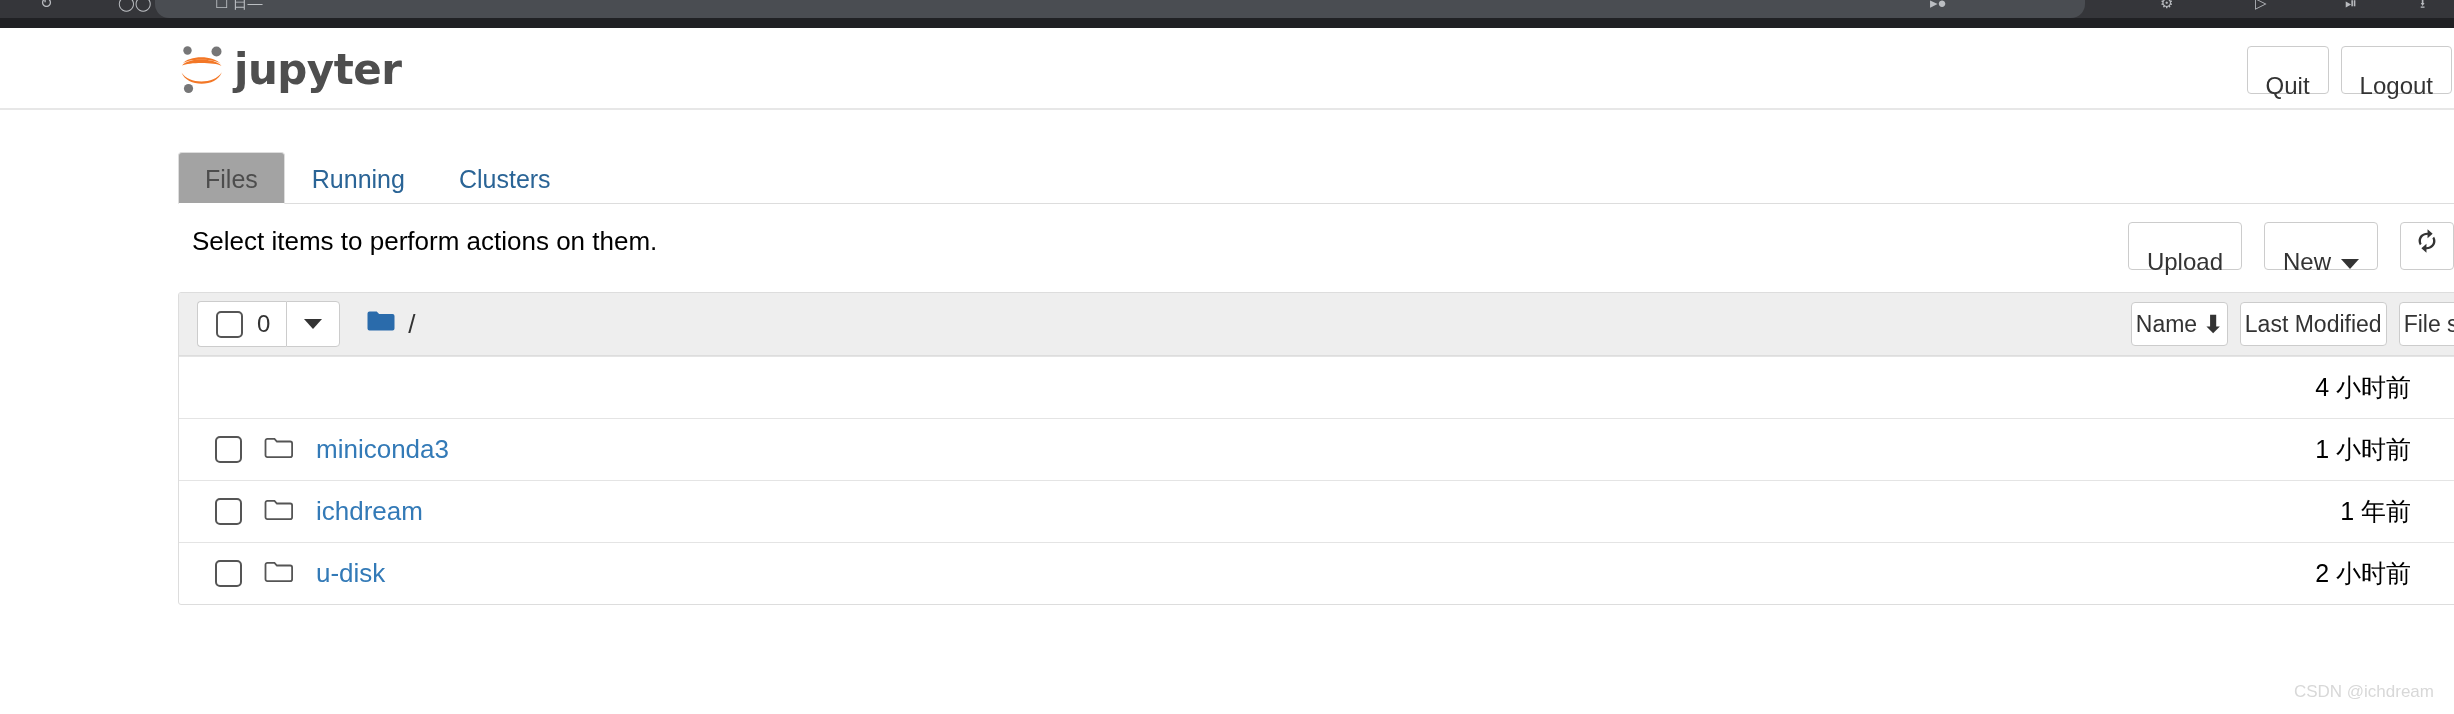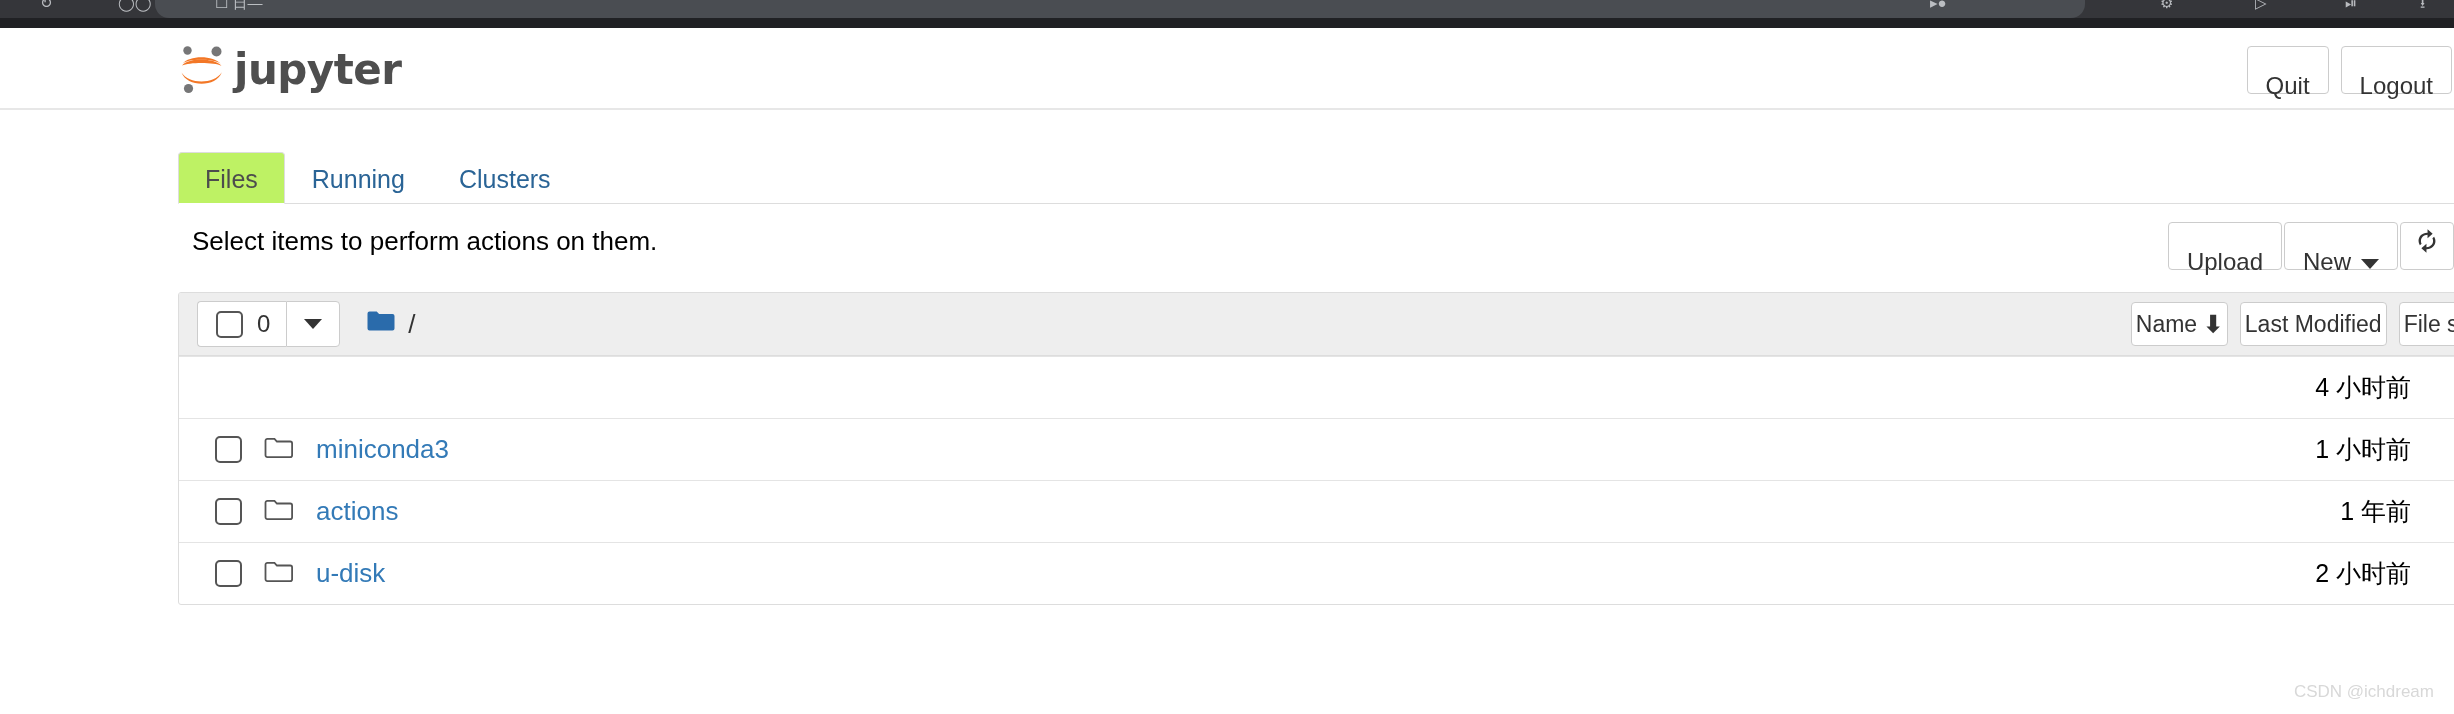--- a/index.html
+++ b/index.html
@@ -139,21 +139,21 @@
     line-height: 52px;
     box-sizing: border-box;
     color: #2a6496;
     cursor: pointer;
     white-space: nowrap;
     border: 1px solid transparent;
     border-radius: 4px 4px 0 0;
   }
   .tab.active {
     color: #4d4d4d;
-    background: #bef264;
+    background: #a3a3a3;
     border-color: #dddddd;
     border-bottom-color: #ffffff;
   }
 
   
   .actions-row {
     position: absolute;
     top: 222px;
     left: 0;
     width: 2454px;
@@ -166,21 +166,21 @@
     font-size: 26px;
     color: #000000;
     white-space: nowrap;
     margin-left: 14px;
   }
   .actions-btns {
     position: absolute;
     right: 0px;
     top: 0;
     display: flex;
-    gap: 2px;
+    gap: 22px;
   }
   .caret {
     display: inline-block;
     width: 0; height: 0;
     border-left: 9px solid transparent;
     border-right: 9px solid transparent;
     border-top: 10px solid #333333;
     vertical-align: middle;
     margin-left: 10px;
   }
@@ -439,21 +439,21 @@
   </div>
 
   <div class="fl-row">
     <div class="fl-row-left">
       <span class="cb"></span>
       <span>
         <svg width="30" height="24" viewBox="0 0 30 24">
           <path d="M1.5 4.8 a1.9 1.9 0 0 1 1.9-1.9 h7.1 l2.4 2.6 h13.3 a1.9 1.9 0 0 1 1.9 1.9 v11.9 a1.9 1.9 0 0 1-1.9 1.9 H3.4 a1.9 1.9 0 0 1-1.9-1.9 Z" fill="none" stroke="#555555" stroke-width="1.8"></path>
         </svg>
       </span>
-      <a class="fname">actions</a>
+      <a class="fname">ichdream</a>
     </div>
     <div class="fl-row-time">1 年前</div>
   </div>
 
   <div class="fl-row">
     <div class="fl-row-left">
       <span class="cb"></span>
       <span>
         <svg width="30" height="24" viewBox="0 0 30 24">
           <path d="M1.5 4.8 a1.9 1.9 0 0 1 1.9-1.9 h7.1 l2.4 2.6 h13.3 a1.9 1.9 0 0 1 1.9 1.9 v11.9 a1.9 1.9 0 0 1-1.9 1.9 H3.4 a1.9 1.9 0 0 1-1.9-1.9 Z" fill="none" stroke="#555555" stroke-width="1.8"></path>

